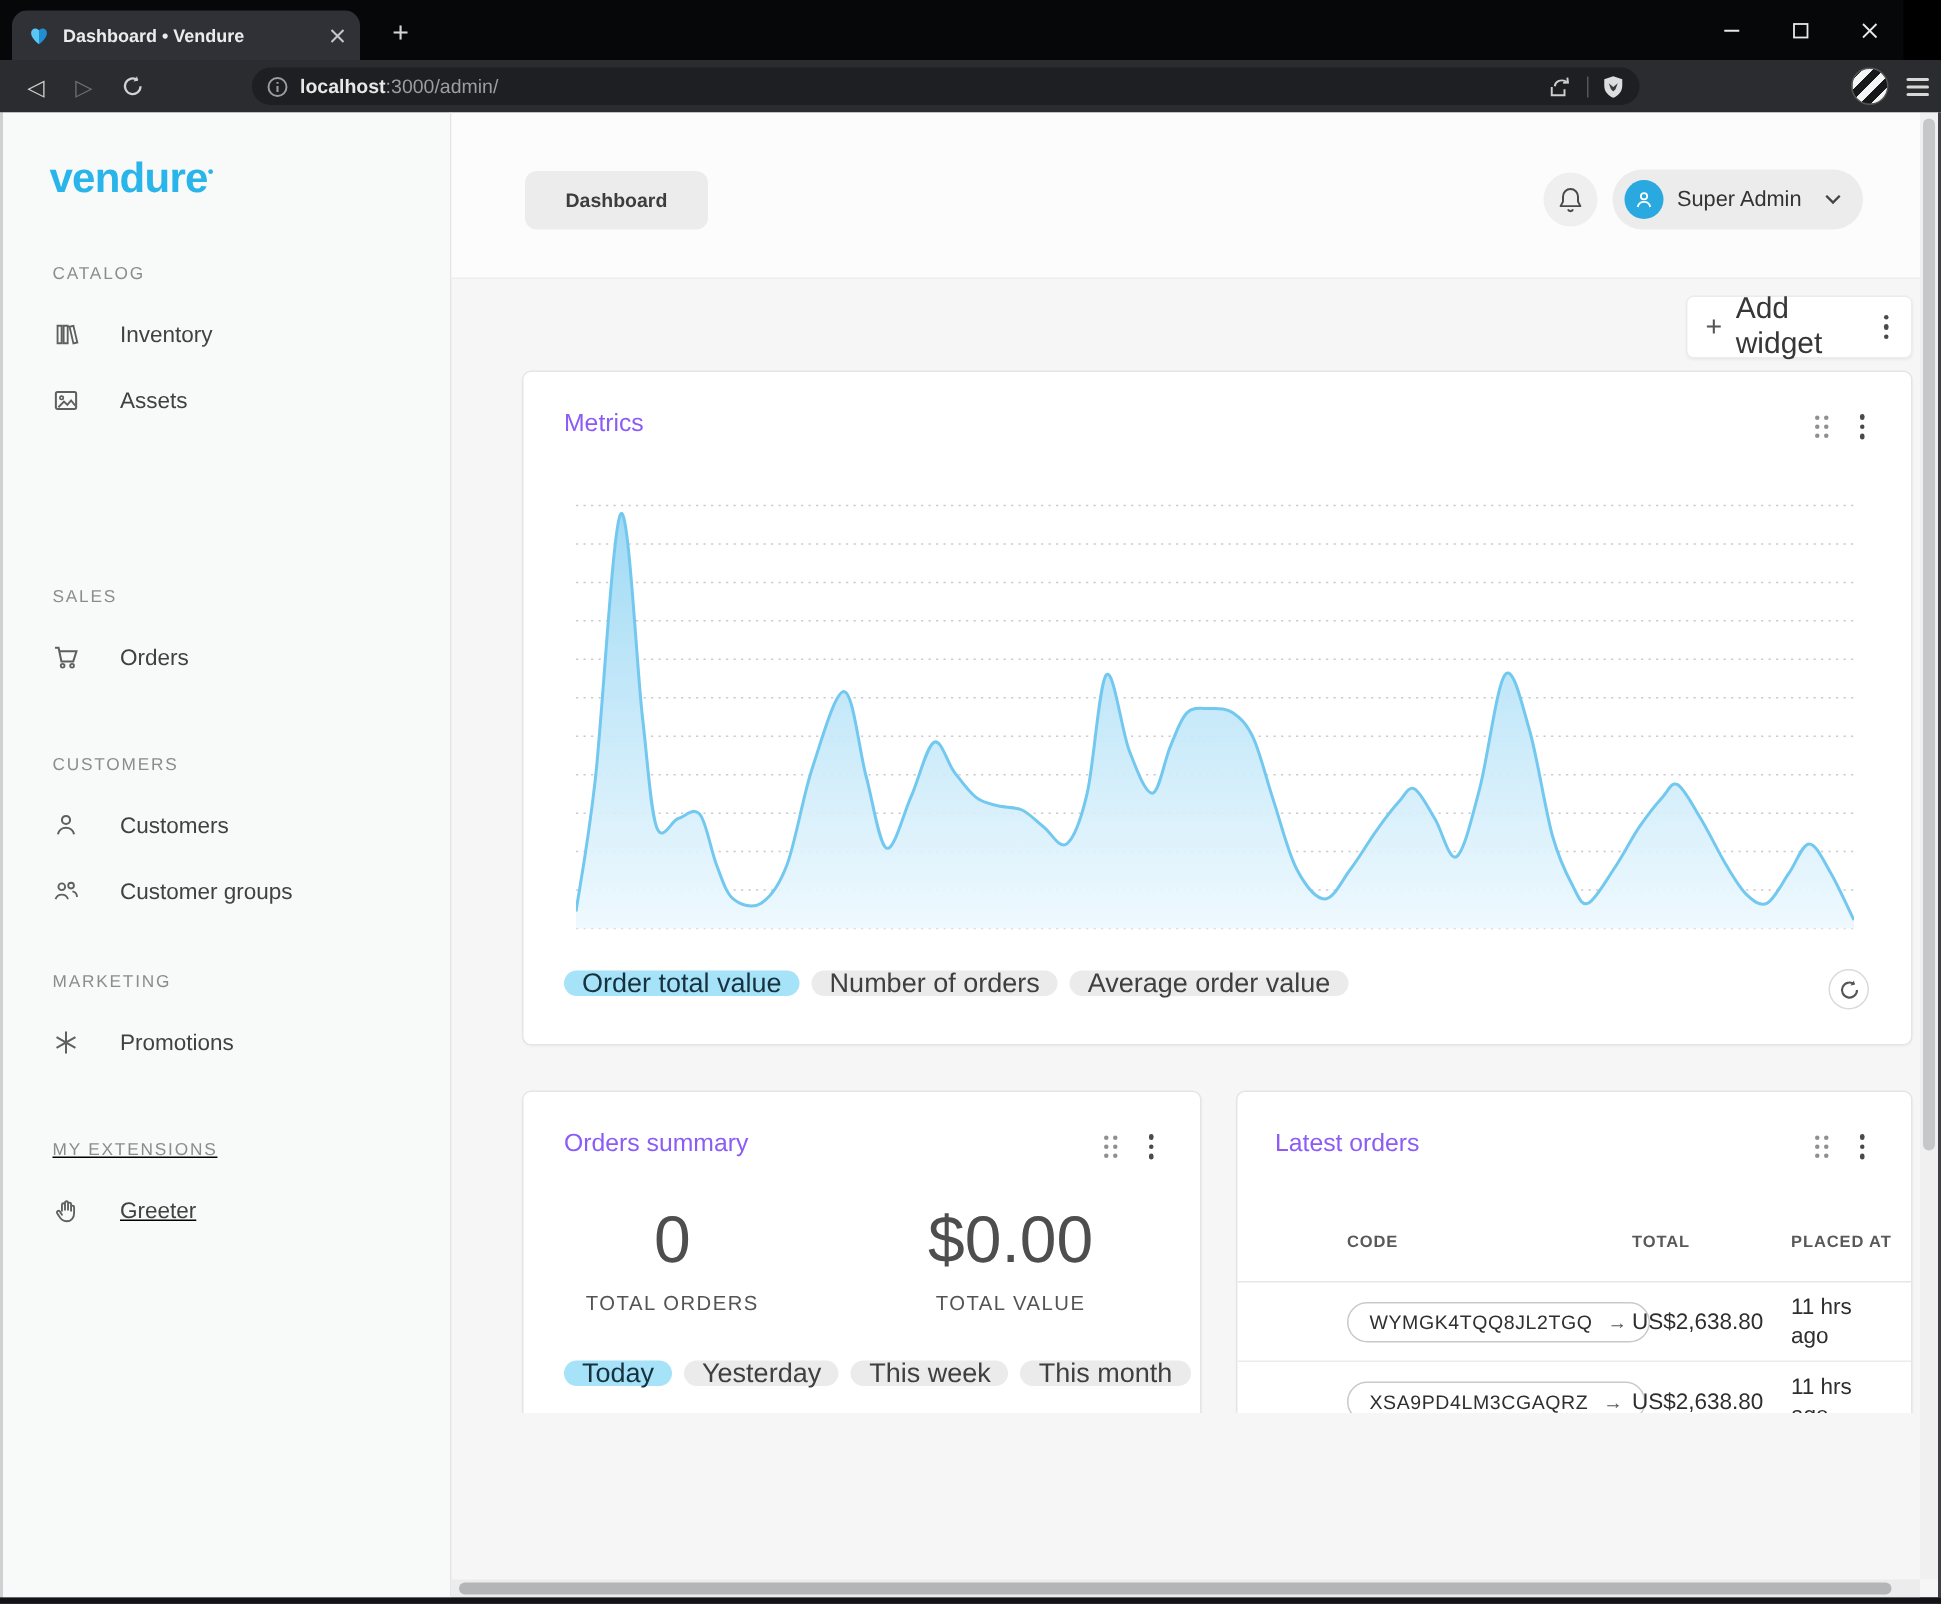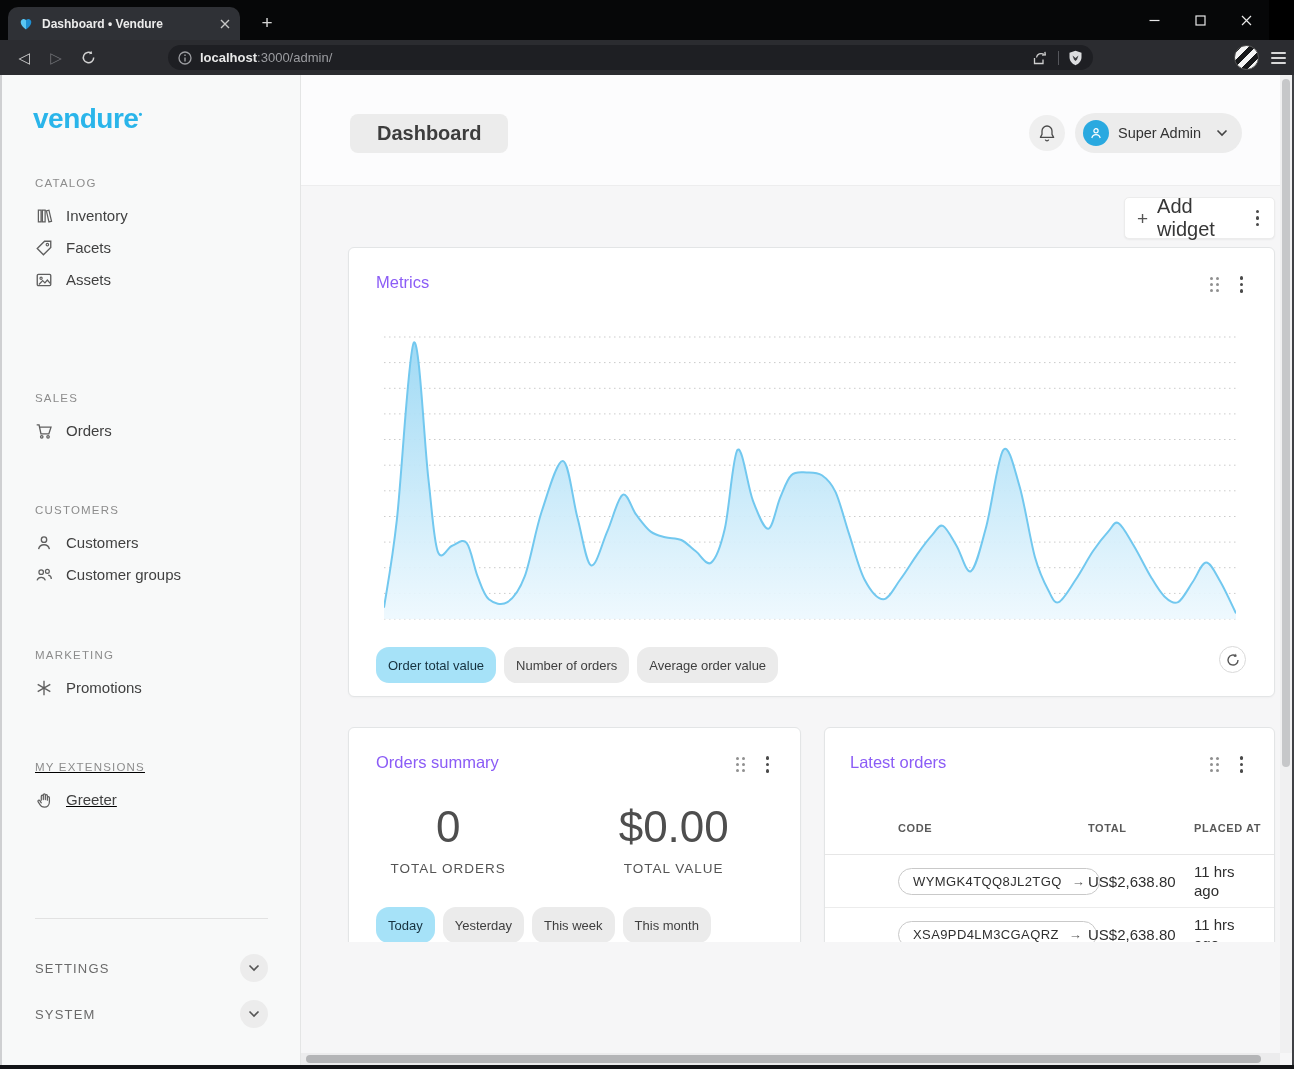--- a/index.html
+++ b/index.html
@@ -41,38 +41,38 @@
 
   
   .sidebar { position:absolute; left:2px; top:0; width:299px; height:990px; background:#f8f9f9;
     border-right:1px solid #e4e5e5; }
   .logo { position:absolute; left:31px; top:28px; font-size:28px; font-weight:bold; color:#2ab5ea;
     letter-spacing:-0.5px; }
   .logo sup { font-size:11px; color:#2ab5ea; }
   .nav-section { position:absolute; left:33px; right:16px; }
   .sec-0 { top:102px; } .sec-1 { top:317px; } .sec-2 { top:429px; } .sec-3 { top:574px; } .sec-4 { top:686px;text-decoration:underline; }
   .nav-label { font-size:11.5px; color:#8c8c8c; letter-spacing:1.2px; margin-bottom:18px; }
-  .nav-item { height:32px; display:flex; align-items:flex-start; gap:13px; cursor:pointer; }
+  .nav-item { height:32px; display:flex; align-items:center; gap:27px; cursor:pointer;margin-top:12px; }
   .nav-item svg { flex:0 0 18px; }
   .nav-item span.lbl { font-size:15px; color:#414141; }
   .sidebar-bottom { position:absolute; left:33px; right:32px; top:843px; }
   .side-divider { height:1px; background:#e2e2e2; }
   .collapse-row { height:44px; display:flex; align-items:center; justify-content:space-between; }
   .collapse-row.r0 { margin-top:27px; } .collapse-row.r1 { margin-top:2px; }
   .collapse-label { font-size:13px; color:#6a6a6a; letter-spacing:1.2px; }
   .chev-btn { width:28px; height:28px; border-radius:50%; background:#ececec; display:flex;
     align-items:center; justify-content:center; }
 
   
   .main { position:absolute; left:301px; top:0; width:979px; height:990px; }
   .main-header { position:absolute; left:0; top:0; width:100%; height:111px; background:#fcfcfd;
     border-bottom:1px solid #ededee; }
   .breadcrumb-pill { position:absolute; left:49px; top:39px; height:39px; padding:0 27px;
     background:#ececec; border-radius:8px; display:flex; align-items:center;
-    font-size:20px; font-weight:bold; color:#3d3d3d; }
+    font-size:13px; font-weight:bold; color:#3d3d3d; }
   .bell-btn { position:absolute; right:215px; top:40px; width:36px; height:36px; border-radius:50%;
     background:#efefef; display:flex; align-items:center; justify-content:center; }
   .user-pill { position:absolute; right:38px; top:38px; width:167px; height:40px; background:#ececec;
     border-radius:20px; display:flex; align-items:center; padding:0 14px 0 8px; gap:9px; }
   .user-avatar { width:26px; height:26px; border-radius:50%; background:#2aa9e0; display:flex;
     align-items:center; justify-content:center; }
   .user-name { font-size:14.5px; color:#333; flex:1; }
 
   .content { position:absolute; left:0; top:111px; width:979px; height:756px; overflow:hidden; }
   .add-widget { position:absolute; left:823px; top:11px; width:151px; height:42px; background:#fff;
@@ -89,21 +89,21 @@
   .card-latest .card-title { left:25px; }
   .card-actions { position:absolute; right:28px; top:28px; display:flex; gap:18px; align-items:center; }
   .drag-handle { display:grid; grid-template-columns:repeat(2,3px); grid-auto-rows:3px; gap:3px; cursor:grab; }
   .drag-handle i { background:#909090; border-radius:50%; }
   .kebab { display:flex; flex-direction:column; gap:3px; padding:0 3px; cursor:pointer; }
   .kebab i { width:3.5px; height:3.5px; background:#4a4a4a; border-radius:50%; }
 
   .chart-wrap { position:absolute; left:35px; top:83px; width:852px; height:295px; }
   .chip-row { position:absolute; left:27px; display:flex; gap:8px; }
   .card-metrics .chip-row { top:399px; }
-  .chip { height:36px; border-radius:13px; background:#ebebeb; color:#3f3f3f; font-size:13px;
+  .chip { height:17px; border-radius:13px; background:#ebebeb; color:#3f3f3f; font-size:18px;
     display:flex; align-items:center; padding:0 12px; cursor:pointer; white-space:nowrap; }
   .chip.active { background:#a6e2f8; color:#16323f; }
   .refresh-btn { position:absolute; right:28px; top:398px; width:27px; height:27px; border-radius:50%;
     border:1px solid #dadada; background:#fff; display:flex; align-items:center; justify-content:center; }
 
   .stats-row { position:absolute; left:0; top:73px; width:100%; display:flex; }
   .stat { flex:1; text-align:center; }
   .stat:first-child { flex:0 0 44%; }
   .stat-value { font-size:44px; color:#4e4e4e; line-height:52px; }
   .stat-label { margin-top:8px; font-size:13.5px; color:#545454; letter-spacing:1px; }
@@ -212,27 +212,20 @@
       <div class="nav-section sec-0">
         <div class="nav-label">CATALOG</div>
         <div class="nav-item">
           <svg class="icon" width="18" height="18" viewBox="0 0 16 16">
             <path d="M3 2.8 h2.4 v10.4 H3 Z M6.6 2.8 H9 v10.4 H6.6 Z M10.1 3.4 l2.3 -0.55 2.3 9.9 -2.3 0.55 Z" fill="none" stroke="#5f5f5f" stroke-width="1.1"></path>
           </svg>
           <span class="lbl">Inventory</span>
         </div>
         <div class="nav-item">
           <svg class="icon" width="18" height="18" viewBox="0 0 16 16">
-            <path d="M2 8.5 L8.5 2 H14 V7.5 L7.5 14 Z" fill="none" stroke="#5f5f5f" stroke-width="1.2"></path>
-            <circle cx="11" cy="5" r="1.1" fill="none" stroke="#5f5f5f" stroke-width="1"></circle>
-          </svg>
-          <span class="lbl">Facets</span>
-        </div>
-        <div class="nav-item">
-          <svg class="icon" width="18" height="18" viewBox="0 0 16 16">
             <rect x="2" y="3" width="12" height="10" rx="1" fill="none" stroke="#5f5f5f" stroke-width="1.2"></rect>
             <circle cx="5.4" cy="6.4" r="1" fill="none" stroke="#5f5f5f" stroke-width="1"></circle>
             <path d="M3.5 12 L6.8 8.6 L8.8 10.6 L11 8 L13.5 11" fill="none" stroke="#5f5f5f" stroke-width="1.1"></path>
           </svg>
           <span class="lbl">Assets</span>
         </div>
       </div>
 
       <div class="nav-section sec-1">
         <div class="nav-label">SALES</div>
@@ -279,39 +272,20 @@
       <div class="nav-section sec-4">
         <div class="nav-label">MY EXTENSIONS</div>
         <div class="nav-item">
           <svg class="icon" width="18" height="18" viewBox="0 0 16 16">
             <path d="M5.6 8.2 V4.6 a0.9 0.9 0 0 1 1.8 0 V7.6 M7.4 7.6 V3.4 a0.9 0.9 0 0 1 1.8 0 V7.6 M9.2 7.6 V4.2 a0.9 0.9 0 0 1 1.8 0 v4 M11 8.2 V6 a0.9 0.9 0 0 1 1.8 0 v3.6 c0 2.9 -1.9 4.8 -4.4 4.8 c-2.2 0 -3.4 -1 -4.4 -2.9 L2.7 9.5 a0.95 0.95 0 0 1 1.6 -1 l1.3 2" fill="none" stroke="#5f5f5f" stroke-width="1.1" stroke-linecap="round" stroke-linejoin="round"></path>
           </svg>
           <span class="lbl">Greeter</span>
         </div>
       </div>
 
-      <div class="sidebar-bottom">
-        <div class="side-divider"></div>
-        <div class="collapse-row r0">
-          <span class="collapse-label">SETTINGS</span>
-          <span class="chev-btn">
-            <svg class="icon" width="12" height="8" viewBox="0 0 12 8">
-                <path d="M1.5 1.5 L6 6 L10.5 1.5" fill="none" stroke="#555" stroke-width="1.6"></path>
-              </svg>
-          </span>
-        </div>
-        <div class="collapse-row r1">
-          <span class="collapse-label">SYSTEM</span>
-          <span class="chev-btn">
-            <svg class="icon" width="12" height="8" viewBox="0 0 12 8">
-                <path d="M1.5 1.5 L6 6 L10.5 1.5" fill="none" stroke="#555" stroke-width="1.6"></path>
-              </svg>
-          </span>
-        </div>
-      </div>
     </div>
 
     <div class="main">
       <div class="main-header">
         <div class="breadcrumb-pill">Dashboard</div>
         <div class="bell-btn">
           <svg class="icon" width="18" height="19" viewBox="0 0 18 19">
             <path d="M9 2 a5 5 0 0 0 -5 5 v3.4 L2.4 13.4 H15.6 L14 10.4 V7 a5 5 0 0 0 -5 -5 Z" fill="none" stroke="#4a4a4a" stroke-width="1.3" stroke-linejoin="round"></path>
             <path d="M7.3 15.6 a1.8 1.8 0 0 0 3.4 0" fill="none" stroke="#4a4a4a" stroke-width="1.3"></path>
           </svg>

